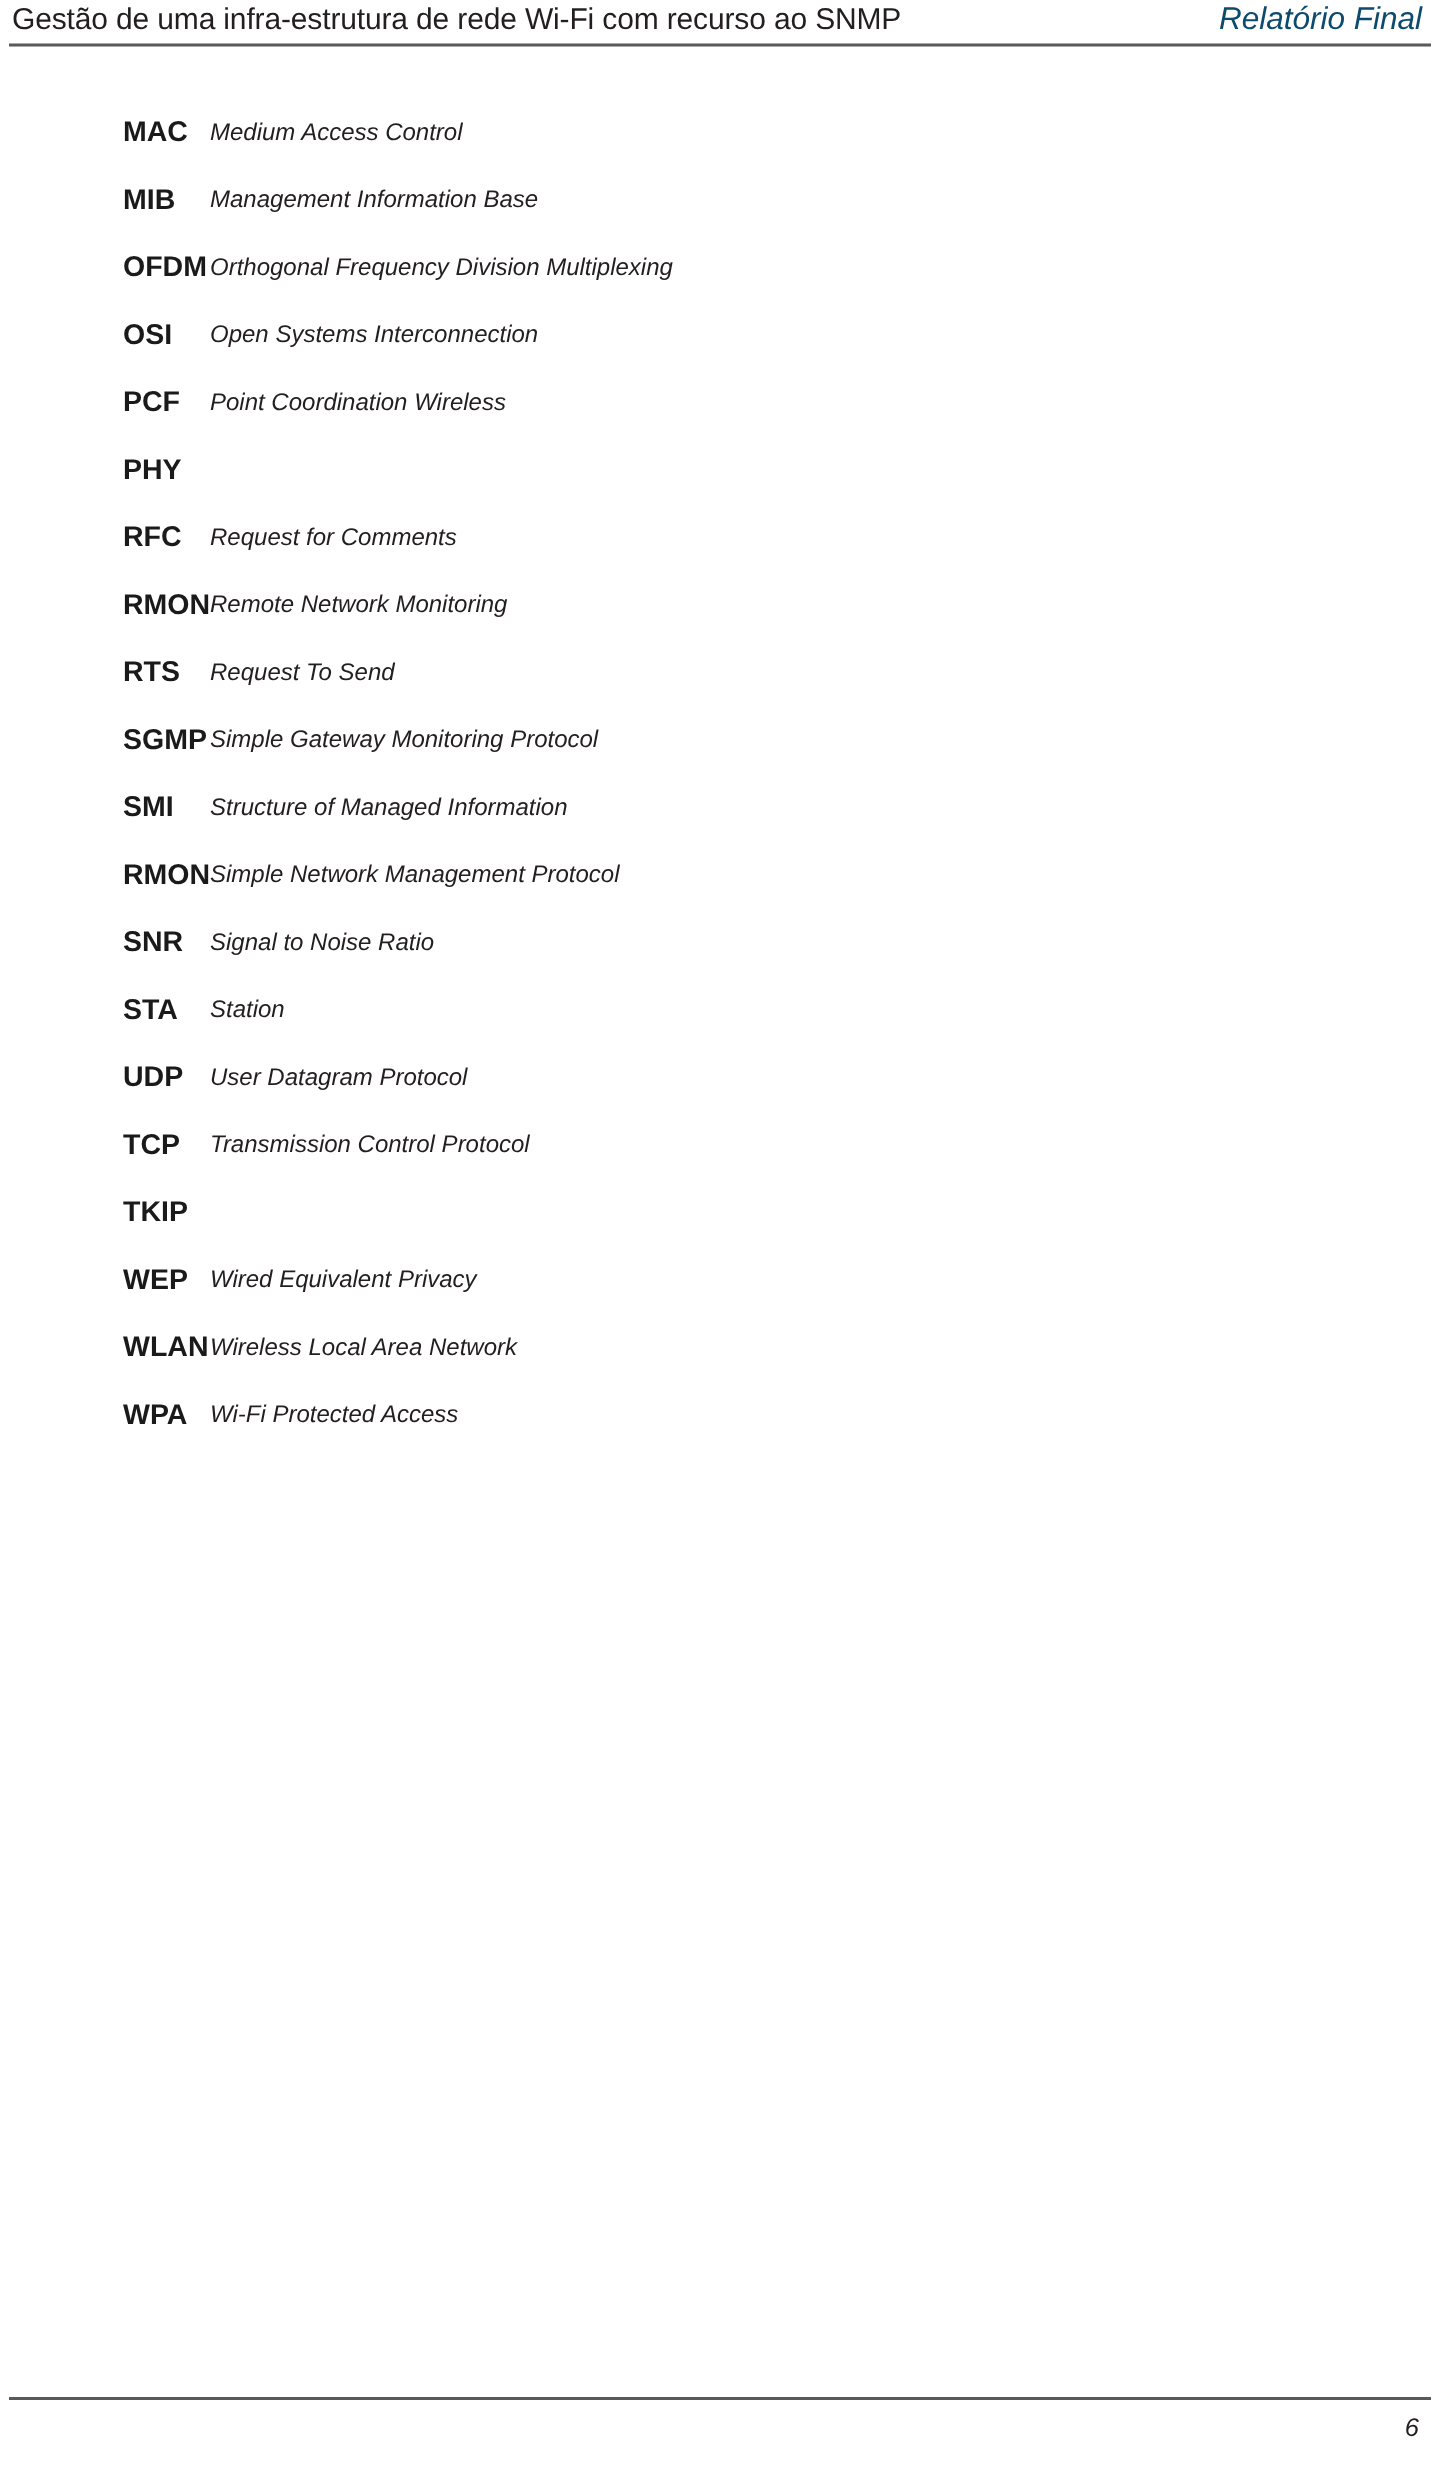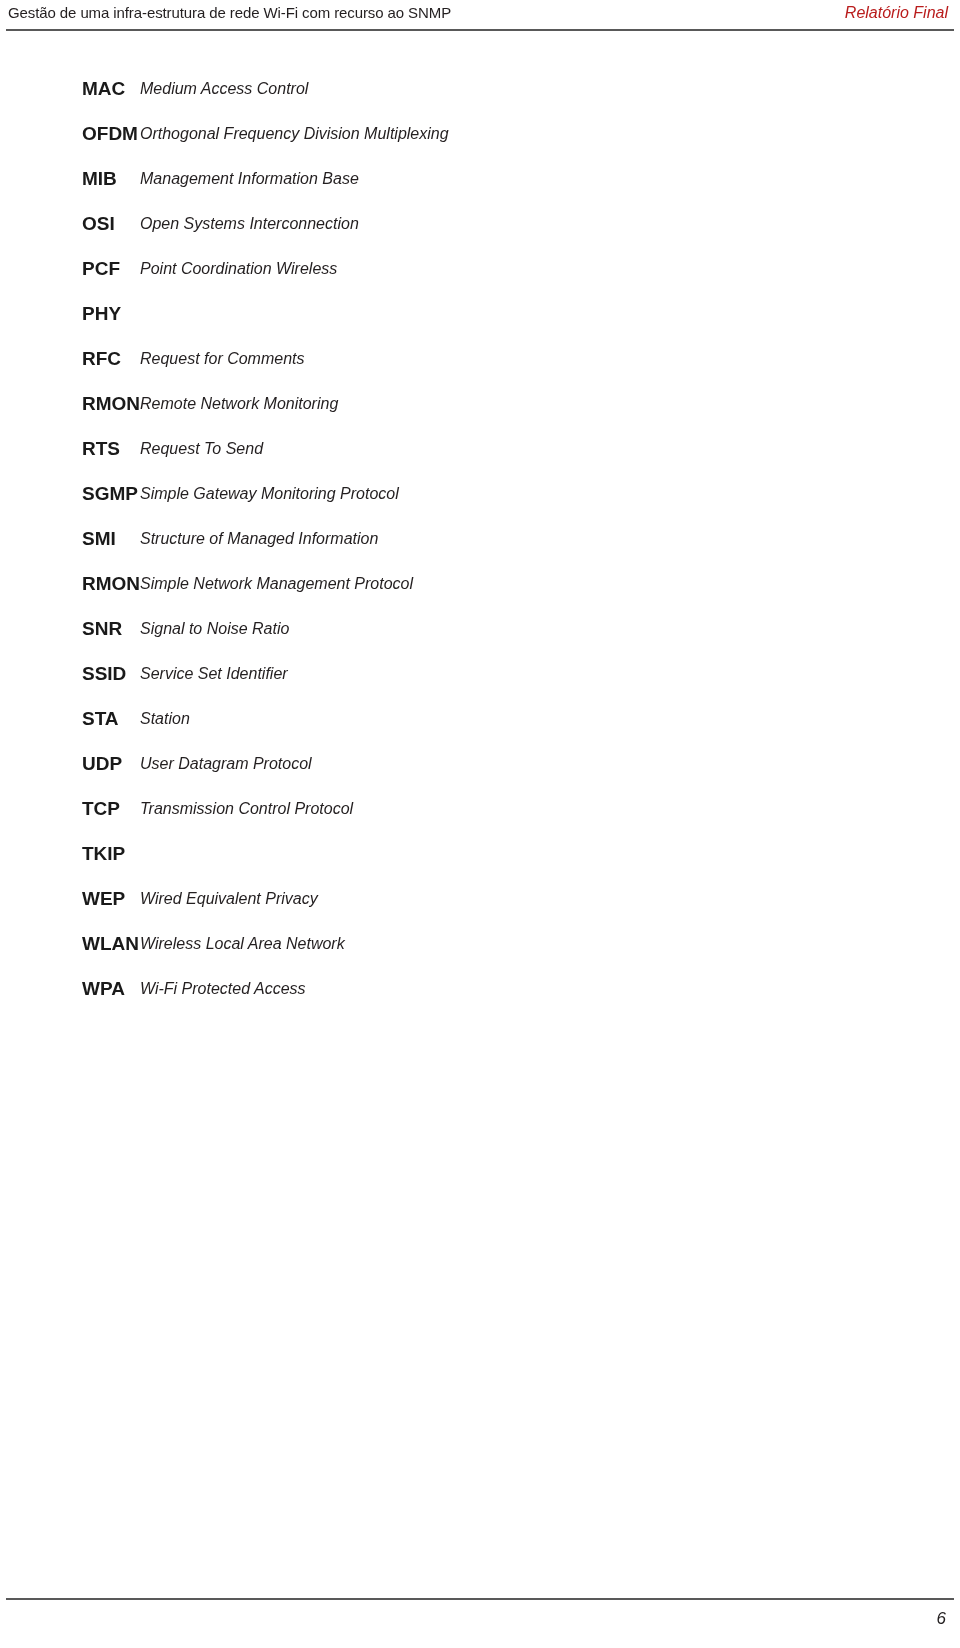--- a/index.html
+++ b/index.html
@@ -23,33 +23,33 @@
     top: 0;
     width: 960px;
     height: 31px;
     box-sizing: border-box;
     padding: 0 12px 0 8px;
     display: flex;
     align-items: flex-start;
     justify-content: space-between;
   }
   .header-title {
-    font-size: 15px;
+    font-size: 20px;
     line-height: 26px;
     font-weight: 400;
     letter-spacing: -0.1px;
     color: #231f20;
     white-space: nowrap;
   }
   .header-right {
-    font-size: 16px;
+    font-size: 21px;
     line-height: 26px;
     font-style: italic;
     font-weight: 400;
-    color: #b91c1c;
+    color: #0c4a6e;
     white-space: nowrap;
   }
   .header-rule {
     position: absolute;
     left: 6px;
     top: 29px;
     width: 948px;
     height: 2px;
     background: #595959;
   }
@@ -120,28 +120,28 @@
   <div class="header-right">Relatório Final</div>
 </div>
 <div class="header-rule"></div>
 
 <div class="glossary" id="glossary-list">
     <div class="glossary-row">
       <div class="abbr">MAC</div>
       <div class="definition">Medium Access Control</div>
     </div>
     <div class="glossary-row">
+      <div class="abbr">MIB</div>
+      <div class="definition">Management Information Base</div>
+    </div>
+    <div class="glossary-row">
       <div class="abbr">OFDM</div>
       <div class="definition">Orthogonal Frequency Division Multiplexing</div>
     </div>
     <div class="glossary-row">
-      <div class="abbr">MIB</div>
-      <div class="definition">Management Information Base</div>
-    </div>
-    <div class="glossary-row">
       <div class="abbr">OSI</div>
       <div class="definition">Open Systems Interconnection</div>
     </div>
     <div class="glossary-row">
       <div class="abbr">PCF</div>
       <div class="definition">Point Coordination Wireless</div>
     </div>
     <div class="glossary-row">
       <div class="abbr">PHY</div>
     </div>
@@ -165,24 +165,20 @@
       <div class="abbr">SMI</div>
       <div class="definition">Structure of Managed Information</div>
     </div>
     <div class="glossary-row">
       <div class="abbr">RMON</div>
       <div class="definition">Simple Network Management Protocol</div>
     </div>
     <div class="glossary-row">
       <div class="abbr">SNR</div>
       <div class="definition">Signal to Noise Ratio</div>
-    </div>
-    <div class="glossary-row">
-      <div class="abbr">SSID</div>
-      <div class="definition">Service Set Identifier</div>
     </div>
     <div class="glossary-row">
       <div class="abbr">STA</div>
       <div class="definition">Station</div>
     </div>
     <div class="glossary-row">
       <div class="abbr">UDP</div>
       <div class="definition">User Datagram Protocol</div>
     </div>
     <div class="glossary-row">

